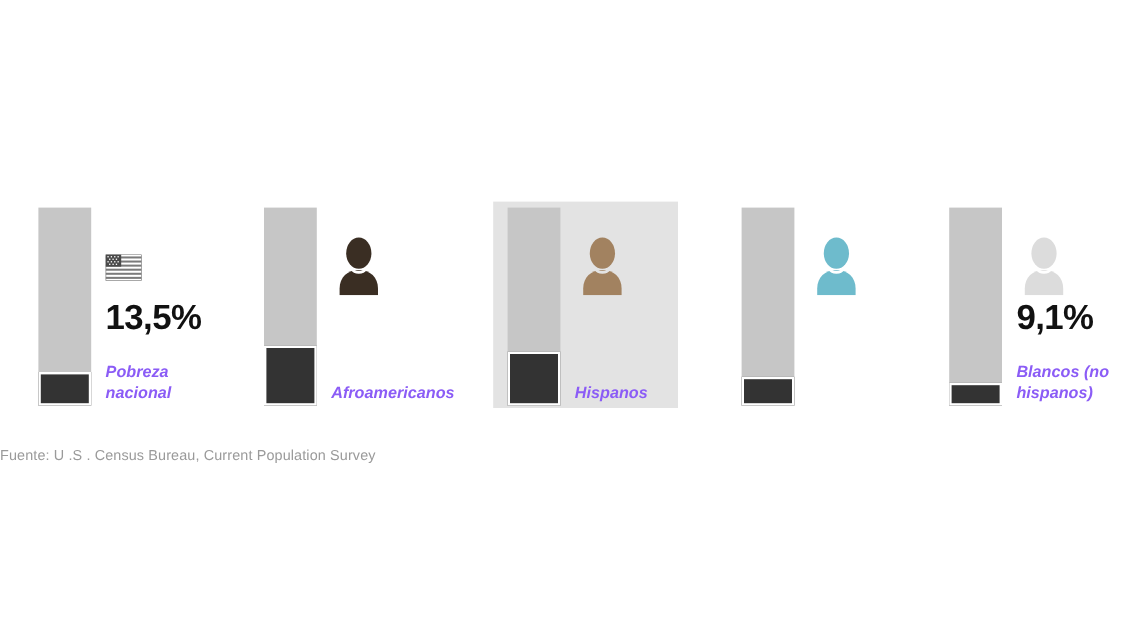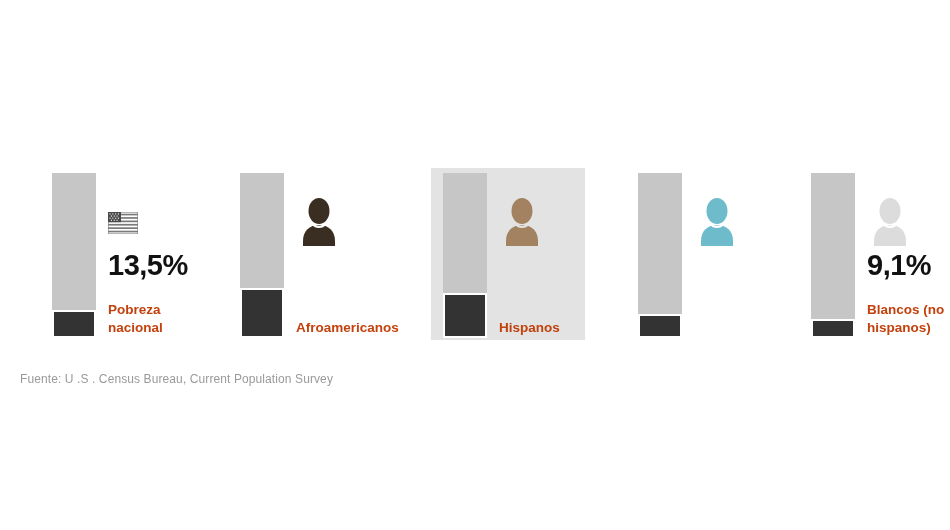--- a/index.html
+++ b/index.html
@@ -14,21 +14,20 @@
     overflow: hidden;
     position: relative;
   }
 
   #chart-root {
     position: absolute;
     left: 0;
     top: 0;
     width: 878px;
     height: 530px;
-    margin-left: 20px;
   }
 
   
   .highlight-panel {
     position: absolute;
     left: 411px;
     top: 168px;
     width: 154px;
     height: 172px;
     background: #e3e3e3;
@@ -95,22 +94,23 @@
     line-height: 1;
   }
 
   .cat-label {
     position: absolute;
     left: 0;
     bottom: 2px;
     width: 132px;
     font-size: 13.5px;
     font-weight: bold;
-    color: #c2410c;
+    color: #8b5cf6;
     line-height: 1.28;
+    font-style: italic;
   }
 
   
   #group-0 { left: 32px; }
   #group-1 { left: 220px; }
   #group-2 { left: 423px; }
   #group-3 { left: 618px; }
   #group-4 { left: 791px; }
 
   

